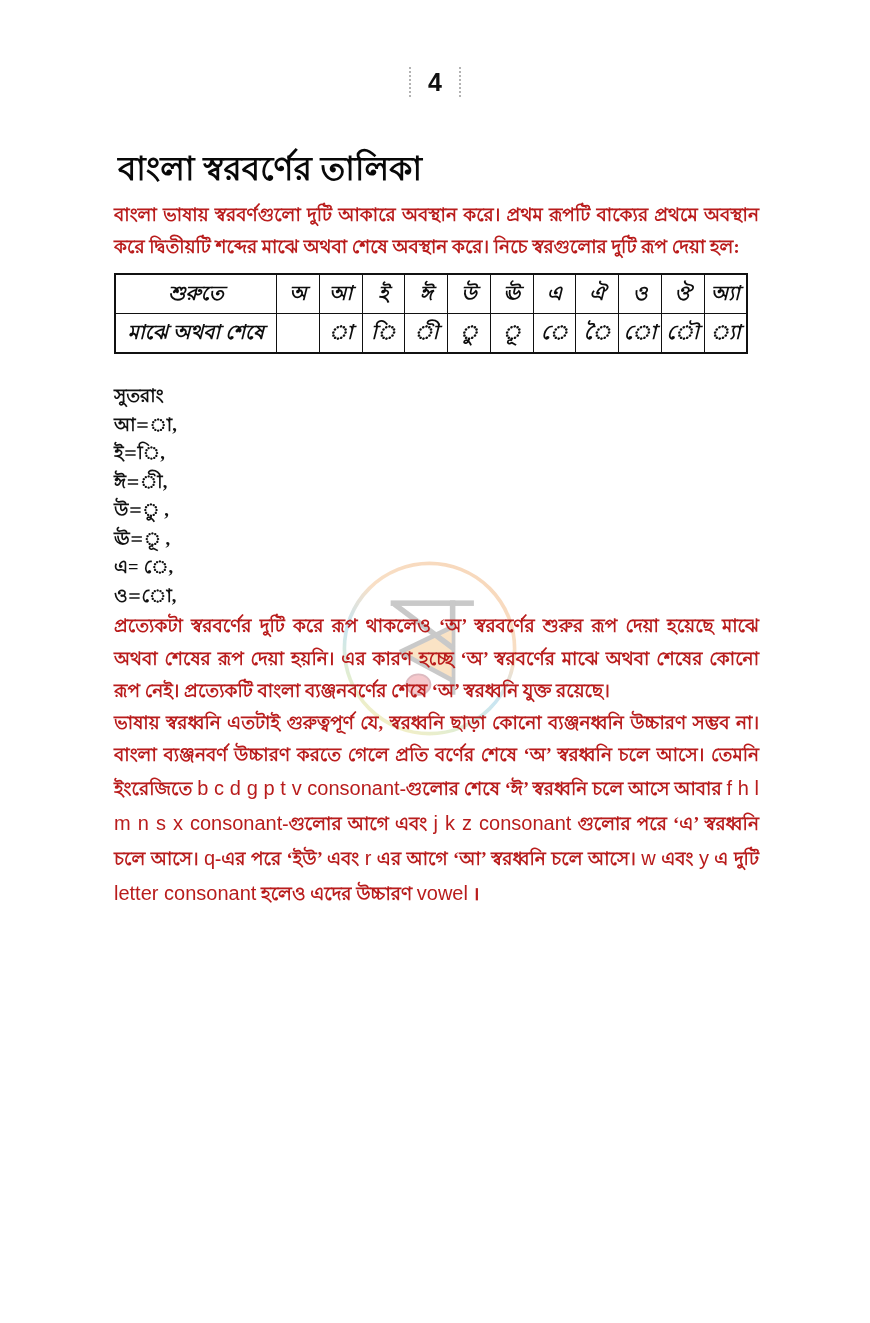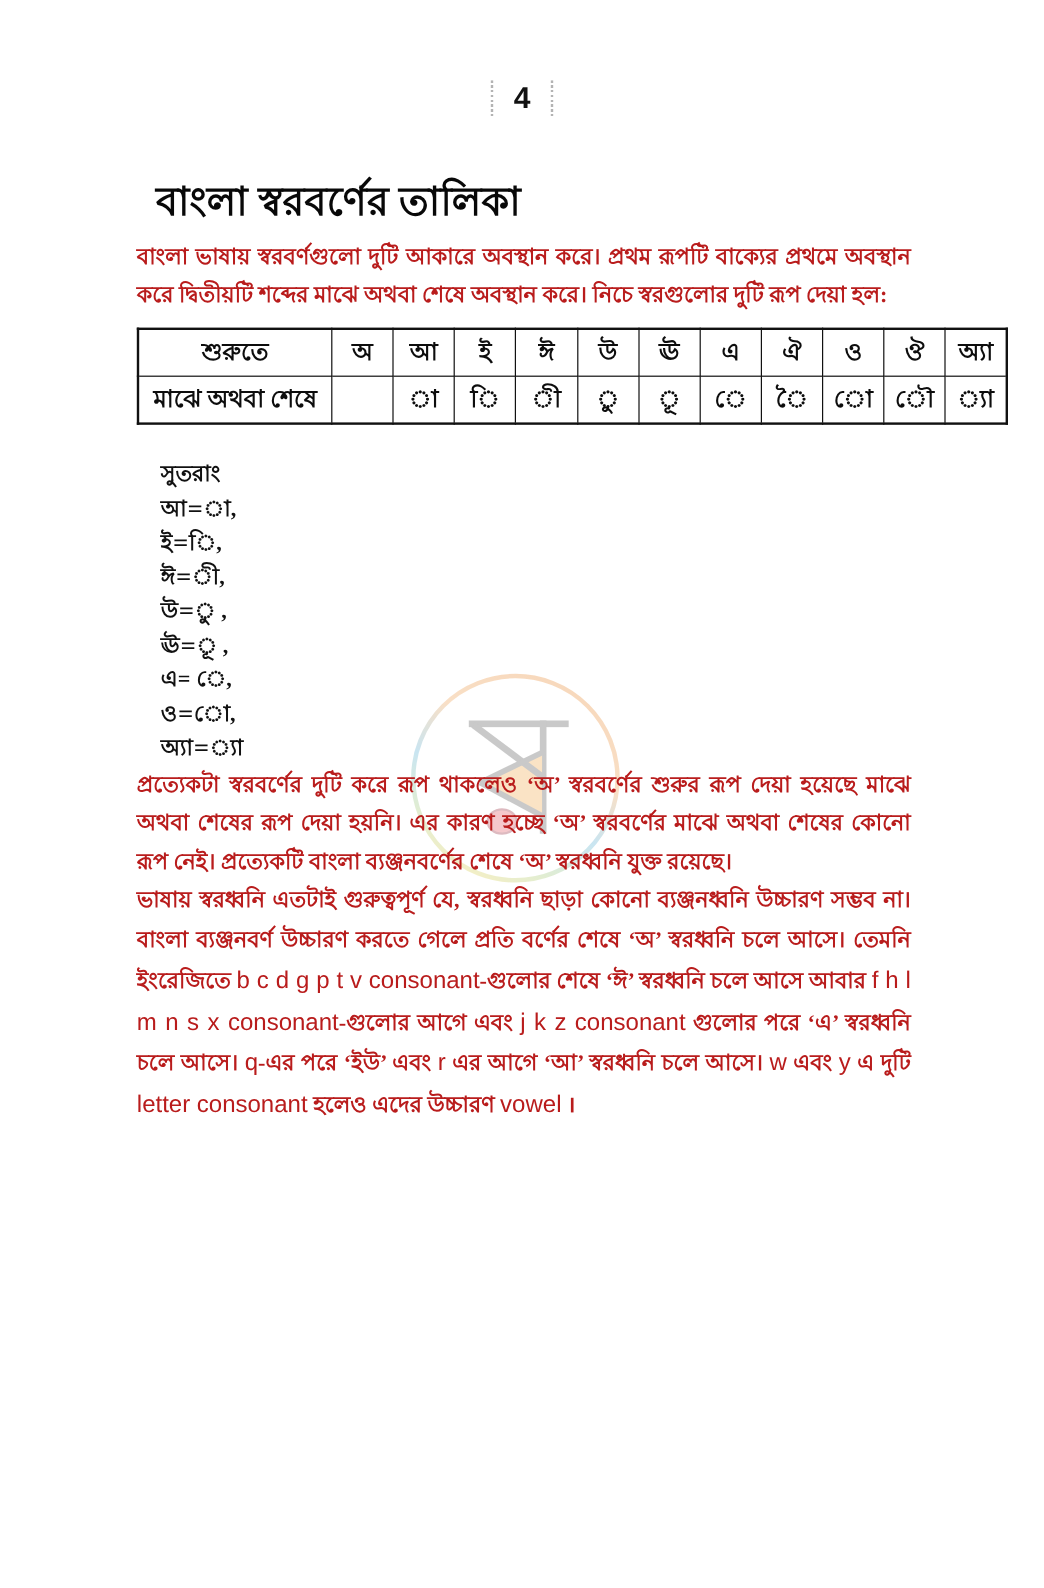--- a/index.html
+++ b/index.html
@@ -59,21 +59,21 @@
 
   
   .content {
     position: absolute;
     left: 114px;
     top: 150px;
     width: 645px;
   }
 
   h1.doc-title {
-    margin: 0 0 10px 16px;
+    margin: 0 0 10px 4px;
     font-family: "Liberation Serif", "DejaVu Serif", serif;
     font-weight: bold;
     font-size: 33px;
     line-height: 1.18;
     letter-spacing: .2px;
     color: #080808;
   }
 
   p.para {
     margin: 0;
@@ -84,24 +84,25 @@
     font-weight: bold;
     color: #b91c1c;
   }
   p.para + p.para { margin-top: 0; }
 
   .intro { margin-bottom: 14px; }
 
   
   table.vowel-table {
     border-collapse: collapse;
-    width: 726px;
+    width: 634px;
     margin: 10px 0 0 0;
     table-layout: fixed;
     border: 2.5px solid #111;
+    font-style: italic;
   }
   table.vowel-table td {
     border: 1.6px solid #111;
     text-align: center;
     vertical-align: middle;
     font-weight: bold;
     font-size: 20px;
     color: #0d0d0d;
     height: 34px;
     padding: 2px 0;
@@ -113,21 +114,20 @@
     font-size: 18.5px;
   }
   td.sign-cell {
     font-size: 21px;
     padding-bottom: 4px;
   }
 
   
   .sutorang {
     margin-top: 28px;
-    margin-left: 20px;
   }
   .sutorang .line {
     font-size: 18.5px;
     font-weight: bold;
     line-height: 1.0;
     padding: 5px 0;
     color: #111;
     white-space: pre;
   }
 
@@ -251,21 +251,20 @@
 
     <div class="sutorang">
       <div class="line">সুতরাং</div>
       <div class="line">আ=া,</div>
       <div class="line">ই=ি,</div>
       <div class="line">ঈ=ী,</div>
       <div class="line">উ=ু ,</div>
       <div class="line">ঊ=ূ ,</div>
       <div class="line">এ= ে,</div>
       <div class="line">ও=ো,</div>
-      <div class="line">অ্যা=্যা</div>
     </div>
 
     <div class="body-block">
       <p class="para">প্রত্যেকটা স্বরবর্ণের দুটি করে রূপ থাকলেও ‘অ’ স্বরবর্ণের শুরুর রূপ দেয়া হয়েছে মাঝে অথবা শেষের রূপ দেয়া হয়নি। এর কারণ হচ্ছে ‘অ’ স্বরবর্ণের মাঝে অথবা শেষের কোনো রূপ নেই। প্রত্যেকটি বাংলা ব্যঞ্জনবর্ণের শেষে ‘অ’ স্বরধ্বনি যুক্ত রয়েছে।</p>
       <p class="para"><span>ভাষায় স্বরধ্বনি এতটাই গুরুত্বপূর্ণ যে, স্বরধ্বনি ছাড়া কোনো ব্যঞ্জনধ্বনি উচ্চারণ সম্ভব না। বাংলা ব্যঞ্জনবর্ণ উচ্চারণ করতে গেলে প্রতি বর্ণের শেষে ‘অ’ স্বরধ্বনি চলে আসে। তেমনি ইংরেজিতে </span><span class="lat">b c d g p t v consonant</span><span>-গুলোর শেষে ‘ঈ’ স্বরধ্বনি চলে আসে আবার </span><span class="lat">f h l m n s x consonant</span><span>-গুলোর আগে এবং </span><span class="lat">j k z consonant</span><span> গুলোর পরে ‘এ’ স্বরধ্বনি চলে আসে। </span><span class="lat">q</span><span>-এর পরে ‘ইউ’ এবং </span><span class="lat">r</span><span> এর আগে ‘আ’ স্বরধ্বনি চলে আসে। </span><span class="lat">w</span><span> এবং </span><span class="lat">y</span><span> এ দুটি </span><span class="lat">letter consonant</span><span> হলেও এদের উচ্চারণ </span><span class="lat">vowel</span><span> ।</span></p>
     </div>
 
   </div>
 
   <div class="footer">

